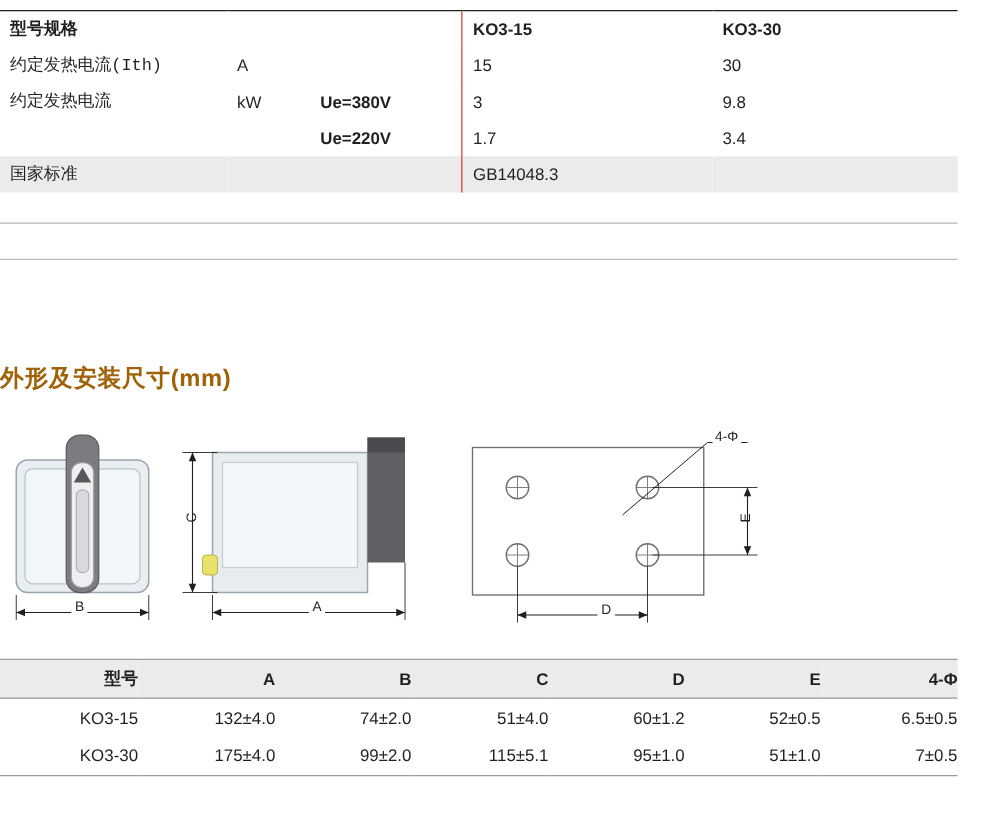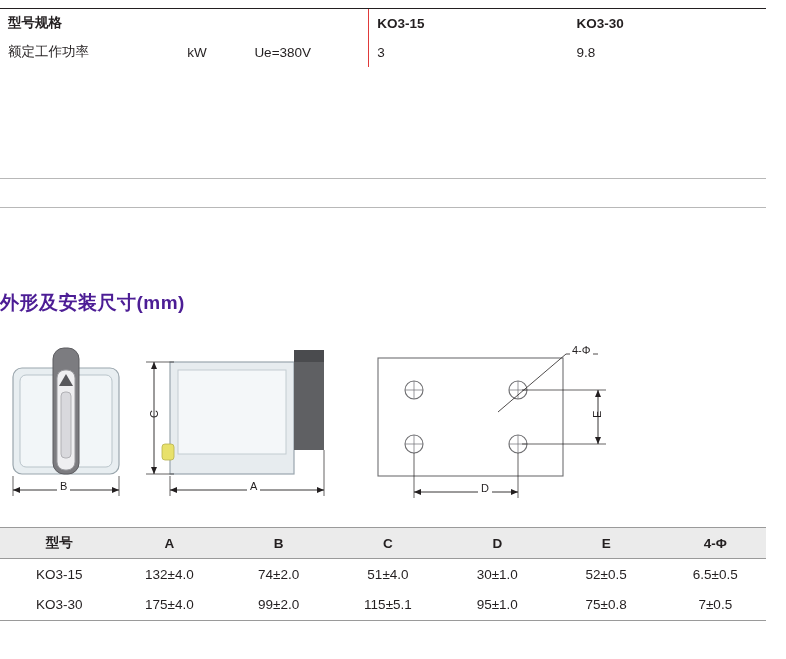--- a/index.html
+++ b/index.html
@@ -37,40 +37,40 @@
   }
   .spec-table tr.hdr td {
     font-weight: bold;
     background: #ffffff;
   }
   .spec-table tr.shade td { background: #ebebeb; }
   .spec-table tr.lastline td { border-bottom: 1.5px solid #231f20; }
 
   .col-label  { width: 178px; font-family: Liberation Mono, monospace; }
   .col-unit   { width: 62px; }
-  .col-cond   { width: 118px; }
+  .col-cond   { width: 118px; font-weight: bold; }
   .col-v1     { width: 202px; border-left: 1.2px solid #e03a3a !important; }
   .col-v2     { width: 200px; }
 
   .sep-line {
     position: absolute;
     left: 0;
     width: 766px;
     height: 1px;
     background: #b8b8b8;
   }
 
   
   .section-title {
     position: absolute;
     left: 0;
     top: 290px;
     font-size: 19px;
     font-weight: bold;
-    color: #4c1d95;
+    color: #a16207;
     letter-spacing: 0.5px;
   }
 
   
   .drawings {
     position: absolute;
     left: 0;
     top: 330px;
     width: 786px;
     height: 190px;
@@ -91,21 +91,21 @@
     position: absolute;
     left: 0;
     top: 527px;
     width: 766px;
     border-collapse: collapse;
     font-size: 13.5px;
   }
   .dim-table tr { height: 31px; }
   .dim-table td, .dim-table th {
     padding: 0 0 0 8px;
-    text-align: center;
+    text-align: right;
     vertical-align: middle;
     font-weight: normal;
     border: none;
     white-space: nowrap;
   }
   .dim-table thead tr {
     background: #ebebeb;
   }
   .dim-table thead th {
     font-weight: bold;
@@ -124,31 +124,52 @@
 <table class="spec-table">
   <tbody>
     <tr class="topline hdr">
       <td class="col-label">型号规格</td>
       <td class="col-unit"></td>
       <td class="col-cond"></td>
       <td class="col-v1">KO3-15</td>
       <td class="col-v2">KO3-30</td>
     </tr>
 
-
-
-    <tr>
-      <td class="col-label">额定工作功率</td>
+    <tr>
+      <td class="col-label">约定发热电流(Ith)</td>
+      <td class="col-unit">A</td>
+      <td class="col-cond"></td>
+      <td class="col-v1">15</td>
+      <td class="col-v2">30</td>
+    </tr>
+
+
+    <tr>
+      <td class="col-label">约定发热电流</td>
       <td class="col-unit">kW</td>
       <td class="col-cond">Ue=380V</td>
       <td class="col-v1">3</td>
       <td class="col-v2">9.8</td>
     </tr>
 
-
+    <tr>
+      <td class="col-label"></td>
+      <td class="col-unit"></td>
+      <td class="col-cond">Ue=220V</td>
+      <td class="col-v1">1.7</td>
+      <td class="col-v2">3.4</td>
+    </tr>
+
+    <tr class="shade">
+      <td class="col-label">国家标准</td>
+      <td class="col-unit"></td>
+      <td class="col-cond"></td>
+      <td class="col-v1">GB14048.3</td>
+      <td class="col-v2"></td>
+    </tr>
 
   </tbody>
 </table>
 
 <div class="sep-line" style="top:178px;"></div>
 <div class="sep-line" style="top:207px;"></div>
 
 <div class="section-title">外形及安装尺寸(mm)</div>
 
 <div class="drawings">
@@ -243,27 +264,27 @@
       <th class="dc">E</th>
       <th class="dc">4-Φ</th>
     </tr>
   </thead>
   <tbody>
     <tr>
       <td>KO3-15</td>
       <td>132±4.0</td>
       <td>74±2.0</td>
       <td>51±4.0</td>
-      <td>30±1.0</td>
+      <td>60±1.2</td>
       <td>52±0.5</td>
       <td>6.5±0.5</td>
     </tr>
     <tr class="last">
       <td>KO3-30</td>
       <td>175±4.0</td>
       <td>99±2.0</td>
       <td>115±5.1</td>
       <td>95±1.0</td>
-      <td>75±0.8</td>
+      <td>51±1.0</td>
       <td>7±0.5</td>
     </tr>
   </tbody>
 </table>
 
 </body></html>

